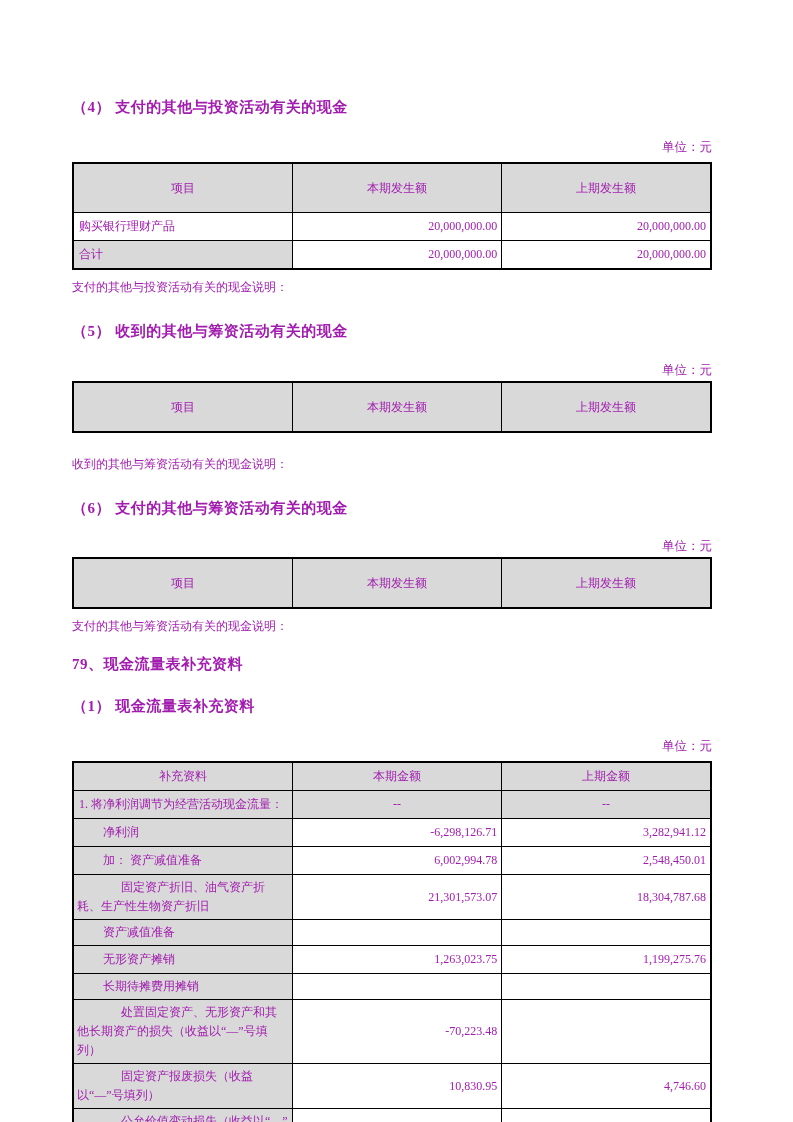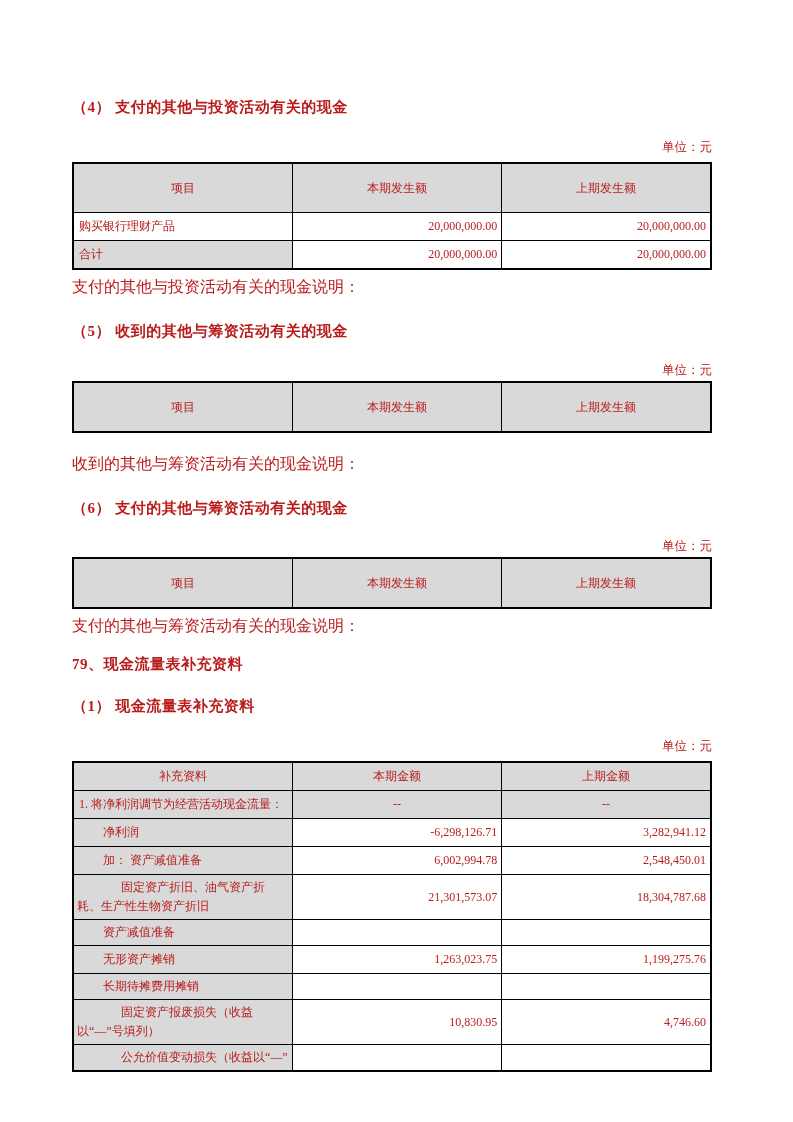--- a/index.html
+++ b/index.html
@@ -6,36 +6,36 @@
   .page {
     position: relative;
     width: 793px;
     height: 1122px;
     margin: 0 auto;
     background: #ffffff;
     box-sizing: border-box;
     padding: 0 81px 0 72px;
     overflow: hidden;
     font-family: "Liberation Serif", "DejaVu Serif", serif;
-    color: #b91c1c;
+    color: #a21caf;
   }
   .sec-heading {
     font-size: 15px;
     font-weight: 700;
     line-height: 20px;
     letter-spacing: 0.5px;
   }
   .unit {
     font-size: 12.5px;
     line-height: 16px;
     text-align: right;
   }
   .note {
     margin: 0;
-    font-size: 16px;
+    font-size: 12px;
     line-height: 16px;
   }
   table {
     width: 100%;
     border-collapse: collapse;
     table-layout: fixed;
     border: 2px solid #000000;
   }
   col.c1 { width: 34.4%; }
   col.c2 { width: 32.8%; }
@@ -226,20 +226,27 @@
       </tr>
       <tr>
         <td class="lbl">
             <div class="ind1">长期待摊费用摊销</div>
           </td>
         <td class="val"></td>
         <td class="val"></td>
       </tr>
       <tr>
         <td class="lbl">
+            <div class="ind2">处置固定资产、无形资产和其他长期资产的损失（收益以“—”号填列）</div>
+          </td>
+        <td class="val">-70,223.48</td>
+        <td class="val"></td>
+      </tr>
+      <tr>
+        <td class="lbl">
             <div class="ind2">固定资产报废损失（收益以“—”号填列）</div>
           </td>
         <td class="val">10,830.95</td>
         <td class="val">4,746.60</td>
       </tr>
       <tr>
         <td class="lbl">
             <div class="ind2">公允价值变动损失（收益以“—”</div>
           </td>
         <td class="val"></td>

